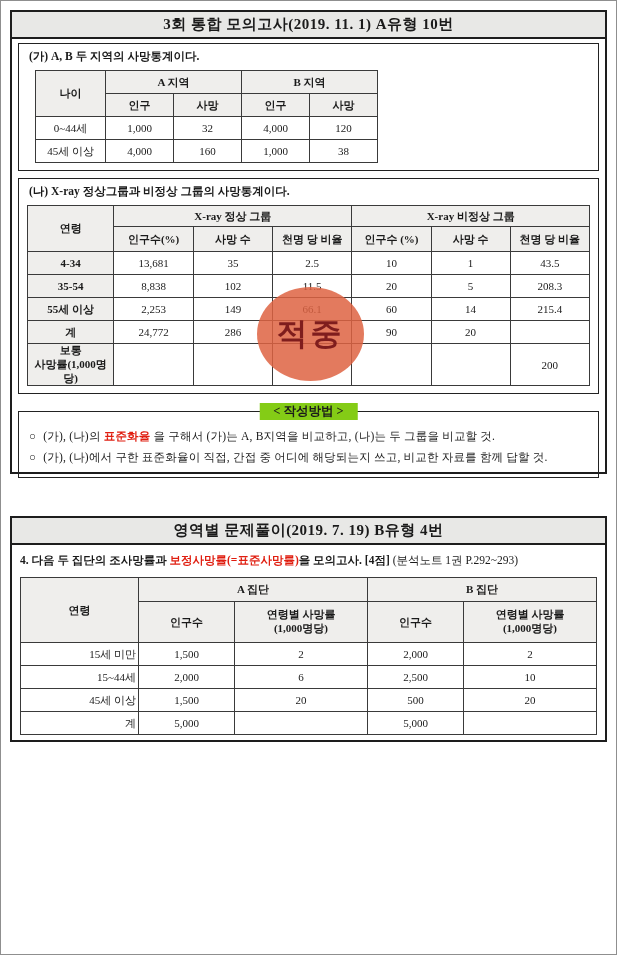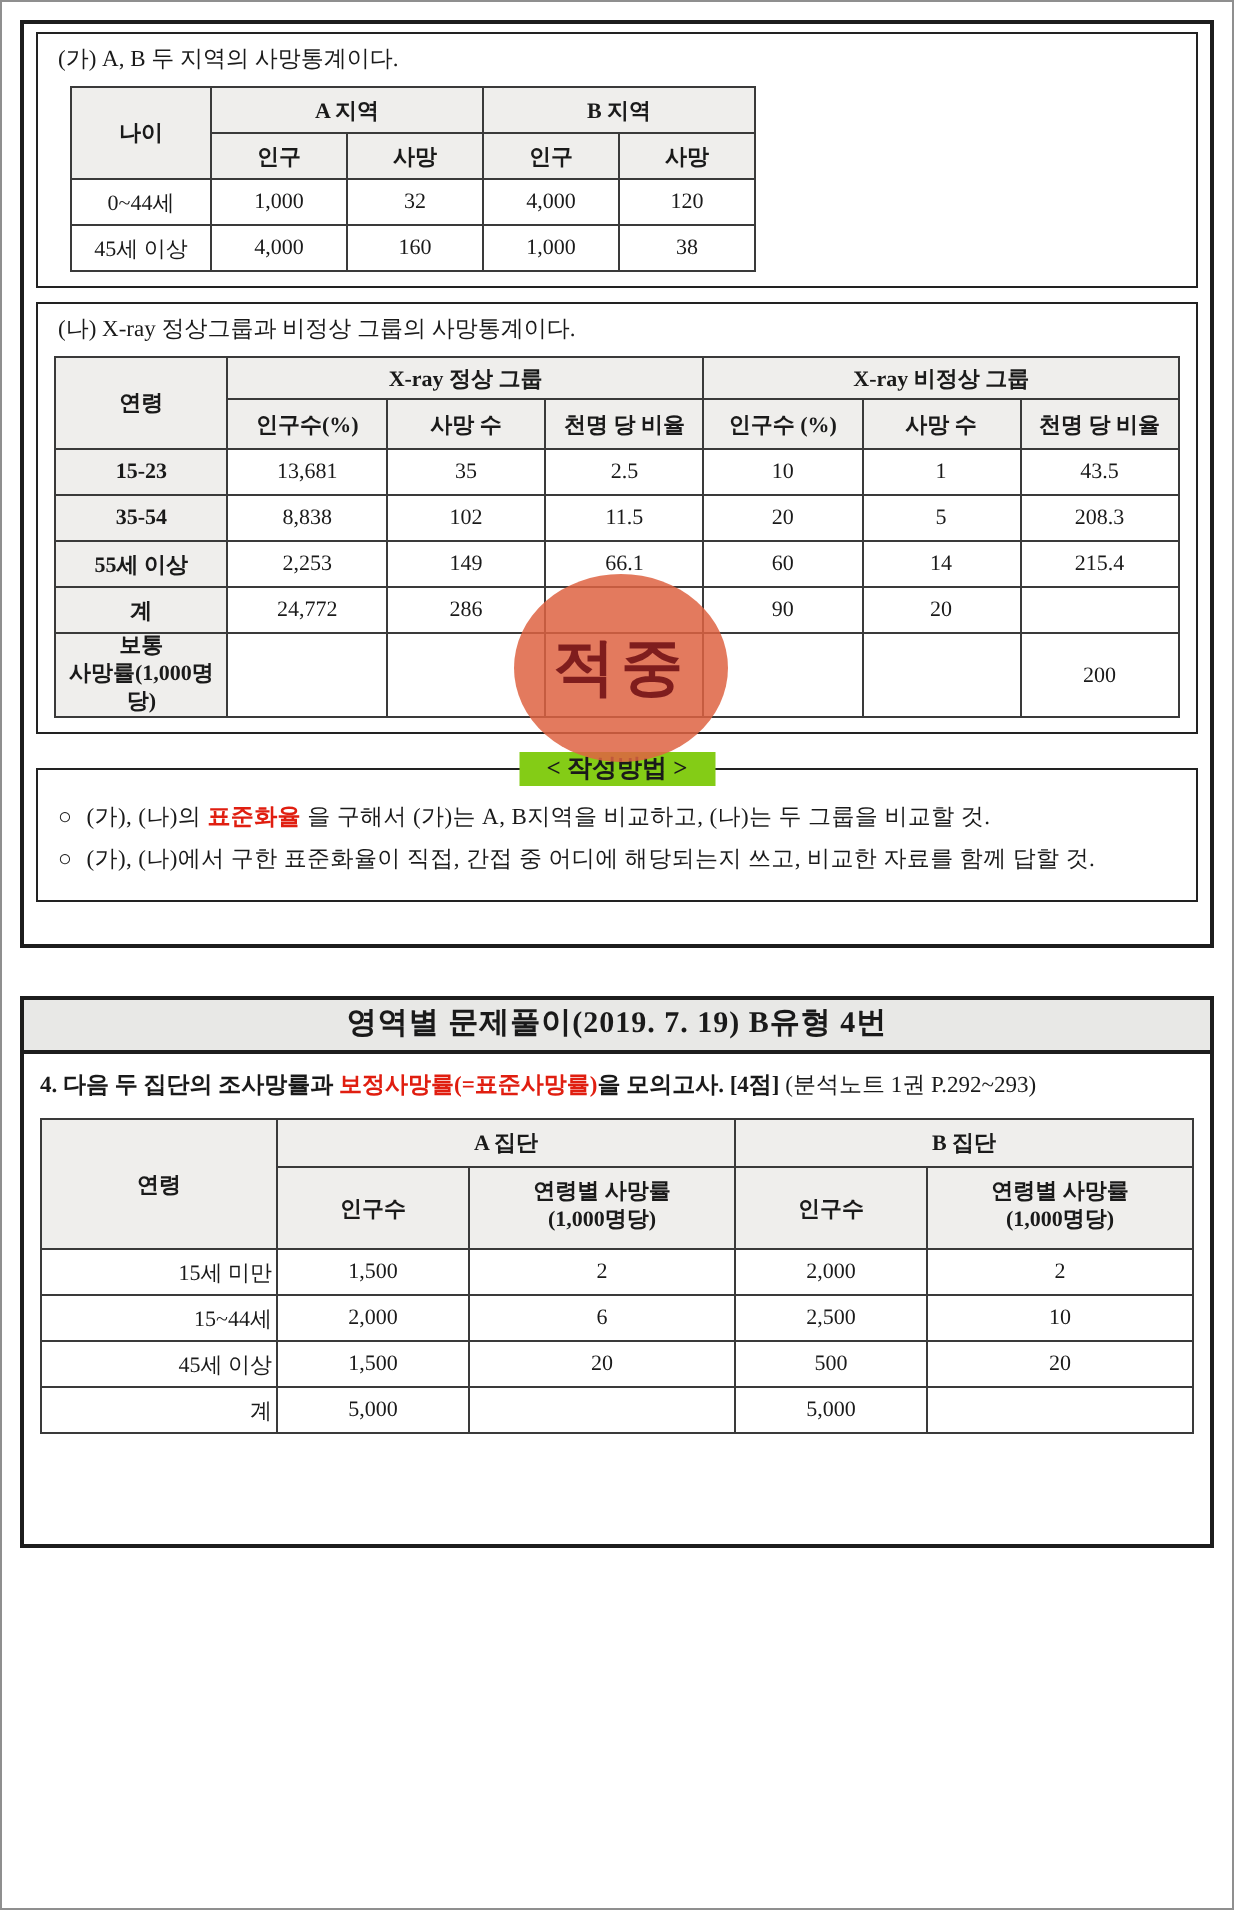--- a/index.html
+++ b/index.html
@@ -1,34 +1,34 @@
 <!DOCTYPE html>
 <html style="--color-accent-red: #e01e10; --color-section-header-bg: #e8e8e6; --color-table-header-bg: #efeeec; --color-stamp-orange: #de6342;"><head>
 <meta charset="utf-8">
 <style>
   html,body { margin:0; padding:0; background:#ffffff; }
   body { font-family:"Liberation Serif","DejaVu Serif",serif; color:#1a1a1a; }
   .page { position:relative; width:615px; height:953px; border:1px solid #8f8f8f; background:#fff; overflow:hidden; }
 
   .section { position:absolute; left:9px; width:597px; border:2px solid #1d1d1d; box-sizing:border-box; background:#fff; }
   .sec1 { top:9px; height:464px; }
-  .sec2 { top:497px; height:276px; }
+  .sec2 { top:515px; height:226px; }
 
   .sec-header { height:25px; line-height:25px; border-bottom:2px solid #1d1d1d;
                 background:var(--color-section-header-bg,#e8e8e6); text-align:center;
                 font-weight:700; font-size:15px; letter-spacing:0.5px; }
   .sec-body { padding:4px 6px 0 6px; }
 
   .question { font-size:11.5px; font-weight:700; padding:4px 2px 7px 2px; }
   .q-note { font-weight:400; }
   .hl { color:var(--color-accent-red,#e01e10); font-weight:700;margin-top:48px; }
 
   .inner-box { border:1px solid #222; padding:3px 8px 7px 8px; background:#fff; }
   .box-ga { margin-bottom:7px; }
-  .box-label { font-size:11.5px; padding:2px 0 4px 2px; }
+  .box-label { font-size:11.5px; padding:2px 0 4px 2px;font-weight:bold; }
 
   table { border-collapse:collapse; table-layout:fixed; }
   td { border:1px solid #3a3a3a; text-align:center; font-size:11px; padding:0 2px;
        overflow:hidden; vertical-align:middle; }
   .th { background:var(--color-table-header-bg,#efeeec); font-weight:700; }
   .lbl { background:var(--color-table-header-bg,#efeeec); font-weight:700; }
   .lbl-plain { text-align:center; }
   .left { text-align:right; padding-left:7px; }
   .pre { white-space:pre-line; line-height:1.25; }
 
@@ -53,20 +53,21 @@
            display:flex; align-items:center; justify-content:center; z-index:5;
            font-family:"Liberation Sans","DejaVu Sans",sans-serif; }
   .stamp span { color:#7f1d1d; font-size:31px; font-weight:800; letter-spacing:3px; }
 </style>
 </head>
 <body>
 
 <div class="page">
 
   <div class="section sec1">
+    <div class="sec-header">3회 통합 모의고사(2019. 11. 1) A유형 10번</div>
     <div class="sec-body">
 
 
       <div class="inner-box box-ga">
         <div class="box-label">(가) A, B 두 지역의 사망통계이다.</div>
         <table class="t-ga">
           <colgroup>
               <col style="width:70px">
               <col style="width:68px">
               <col style="width:68px">
@@ -123,21 +124,21 @@
           </tr>
           <tr class="h24">
             <td class="th">인구수(%)</td>
             <td class="th">사망 수</td>
             <td class="th">천명 당 비율</td>
             <td class="th">인구수 (%)</td>
             <td class="th">사망 수</td>
             <td class="th">천명 당 비율</td>
           </tr>
           <tr class="h22">
-            <td class="lbl">15-23</td>
+            <td class="lbl">4-34</td>
             <td>13,681</td>
             <td>35</td>
             <td>2.5</td>
             <td>10</td>
             <td>1</td>
             <td>43.5</td>
           </tr>
           <tr class="h22">
             <td class="lbl">35-54</td>
             <td>8,838</td>

